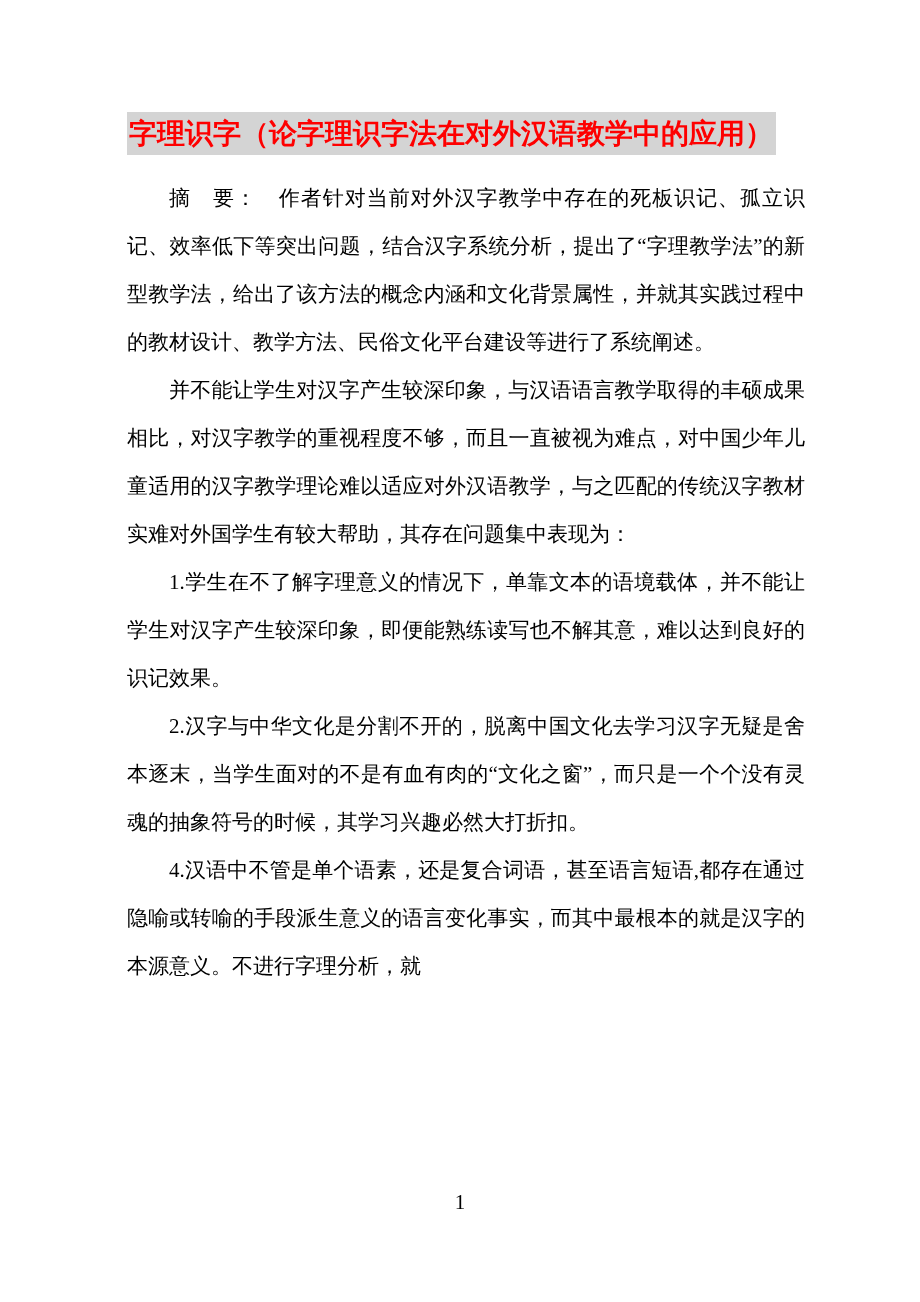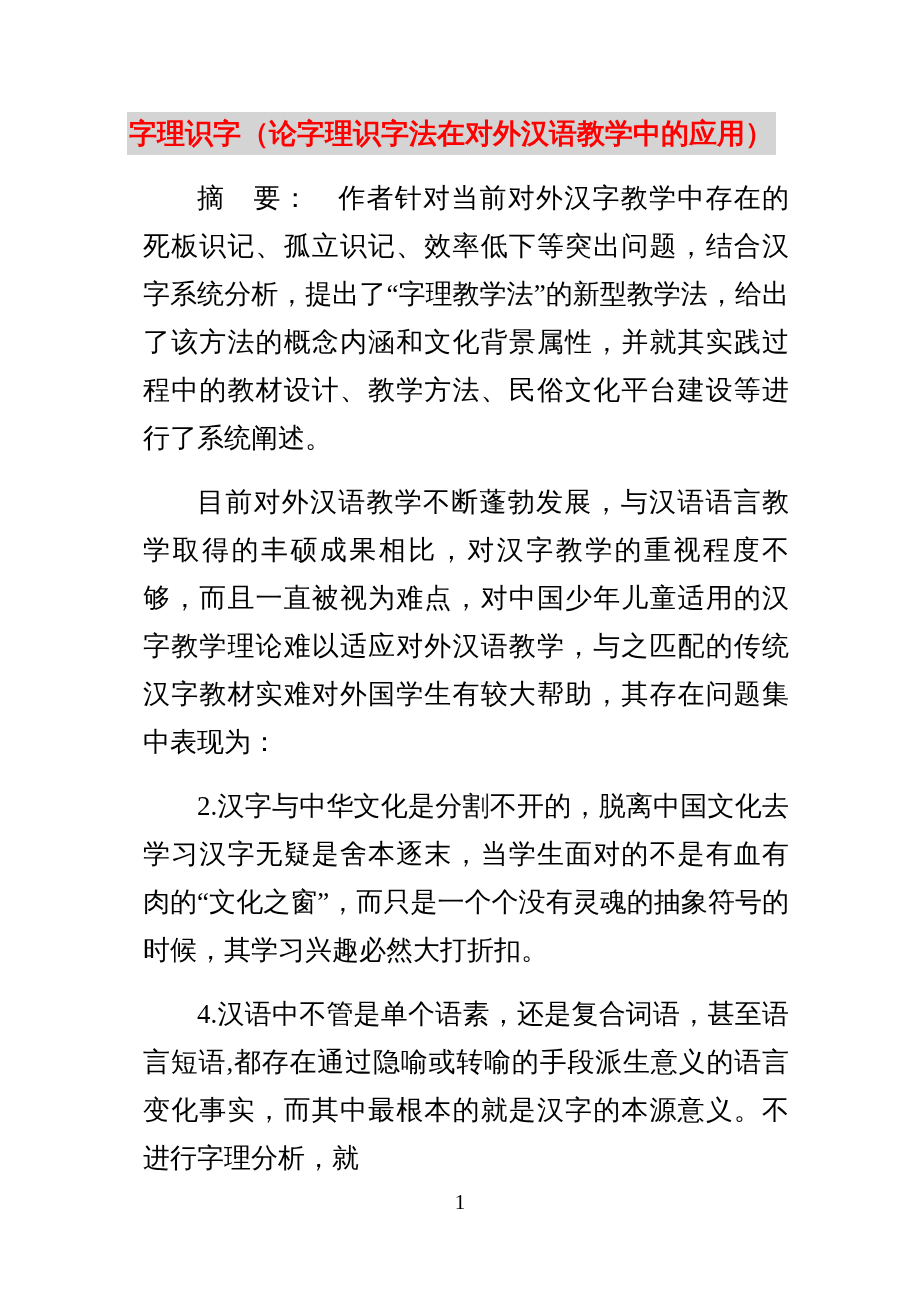--- a/index.html
+++ b/index.html
@@ -28,22 +28,22 @@
     font-size: 28px;
     line-height: 44px;
     white-space: nowrap;
   }
   .title-hl {
     color: #fe0000;
     background: #d4d4d4;
     padding: 6px 3px 6px 2px;
   }
   .body-text p {
-    margin: 16px;
-    font-size: 27px;
+    margin: 0;
+    font-size: 21px;
     line-height: 48px;
     text-align: justify;
     text-indent: 2em;
   }
   .page-number {
     position: absolute;
     top: 1190px;
     left: 0;
     width: 100%;
     text-align: center;
@@ -53,20 +53,21 @@
 </style>
 </head>
 <body>
 
 <div class="content">
 
   <h1 class="title-line"><span class="title-hl">字理识字（论字理识字法在对外汉语教学中的应用）</span></h1>
 
   <div class="body-text">
     <p>摘　要：　作者针对当前对外汉字教学中存在的死板识记、孤立识记、效率低下等突出问题，结合汉字系统分析，提出了“字理教学法”的新型教学法，给出了该方法的概念内涵和文化背景属性，并就其实践过程中的教材设计、教学方法、民俗文化平台建设等进行了系统阐述。</p>
-    <p>目前对外汉语教学不断蓬勃发展，与汉语语言教学取得的丰硕成果相比，对汉字教学的重视程度不够，而且一直被视为难点，对中国少年儿童适用的汉字教学理论难以适应对外汉语教学，与之匹配的传统汉字教材实难对外国学生有较大帮助，其存在问题集中表现为：</p>
+    <p>并不能让学生对汉字产生较深印象，与汉语语言教学取得的丰硕成果相比，对汉字教学的重视程度不够，而且一直被视为难点，对中国少年儿童适用的汉字教学理论难以适应对外汉语教学，与之匹配的传统汉字教材实难对外国学生有较大帮助，其存在问题集中表现为：</p>
+    <p>1.学生在不了解字理意义的情况下，单靠文本的语境载体，并不能让学生对汉字产生较深印象，即便能熟练读写也不解其意，难以达到良好的识记效果。</p>
     <p>2.汉字与中华文化是分割不开的，脱离中国文化去学习汉字无疑是舍本逐末，当学生面对的不是有血有肉的“文化之窗”，而只是一个个没有灵魂的抽象符号的时候，其学习兴趣必然大打折扣。</p>
     <p>4.汉语中不管是单个语素，还是复合词语，甚至语言短语,都存在通过隐喻或转喻的手段派生意义的语言变化事实，而其中最根本的就是汉字的本源意义。不进行字理分析，就</p>
   </div>
 
 </div>
 
 <div class="page-number">1</div>
 
 </body></html>

